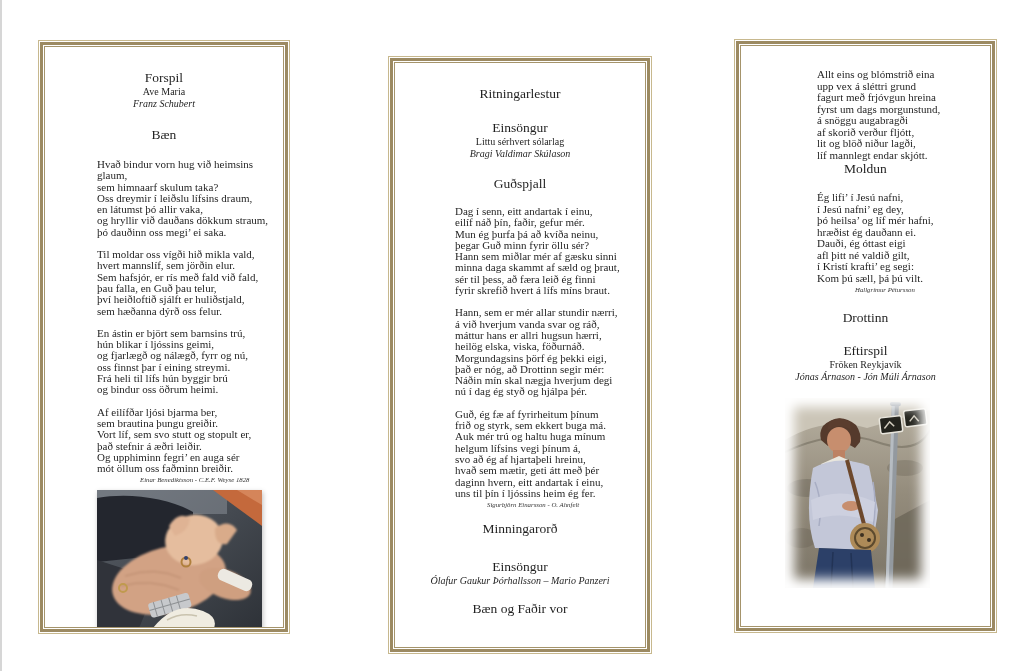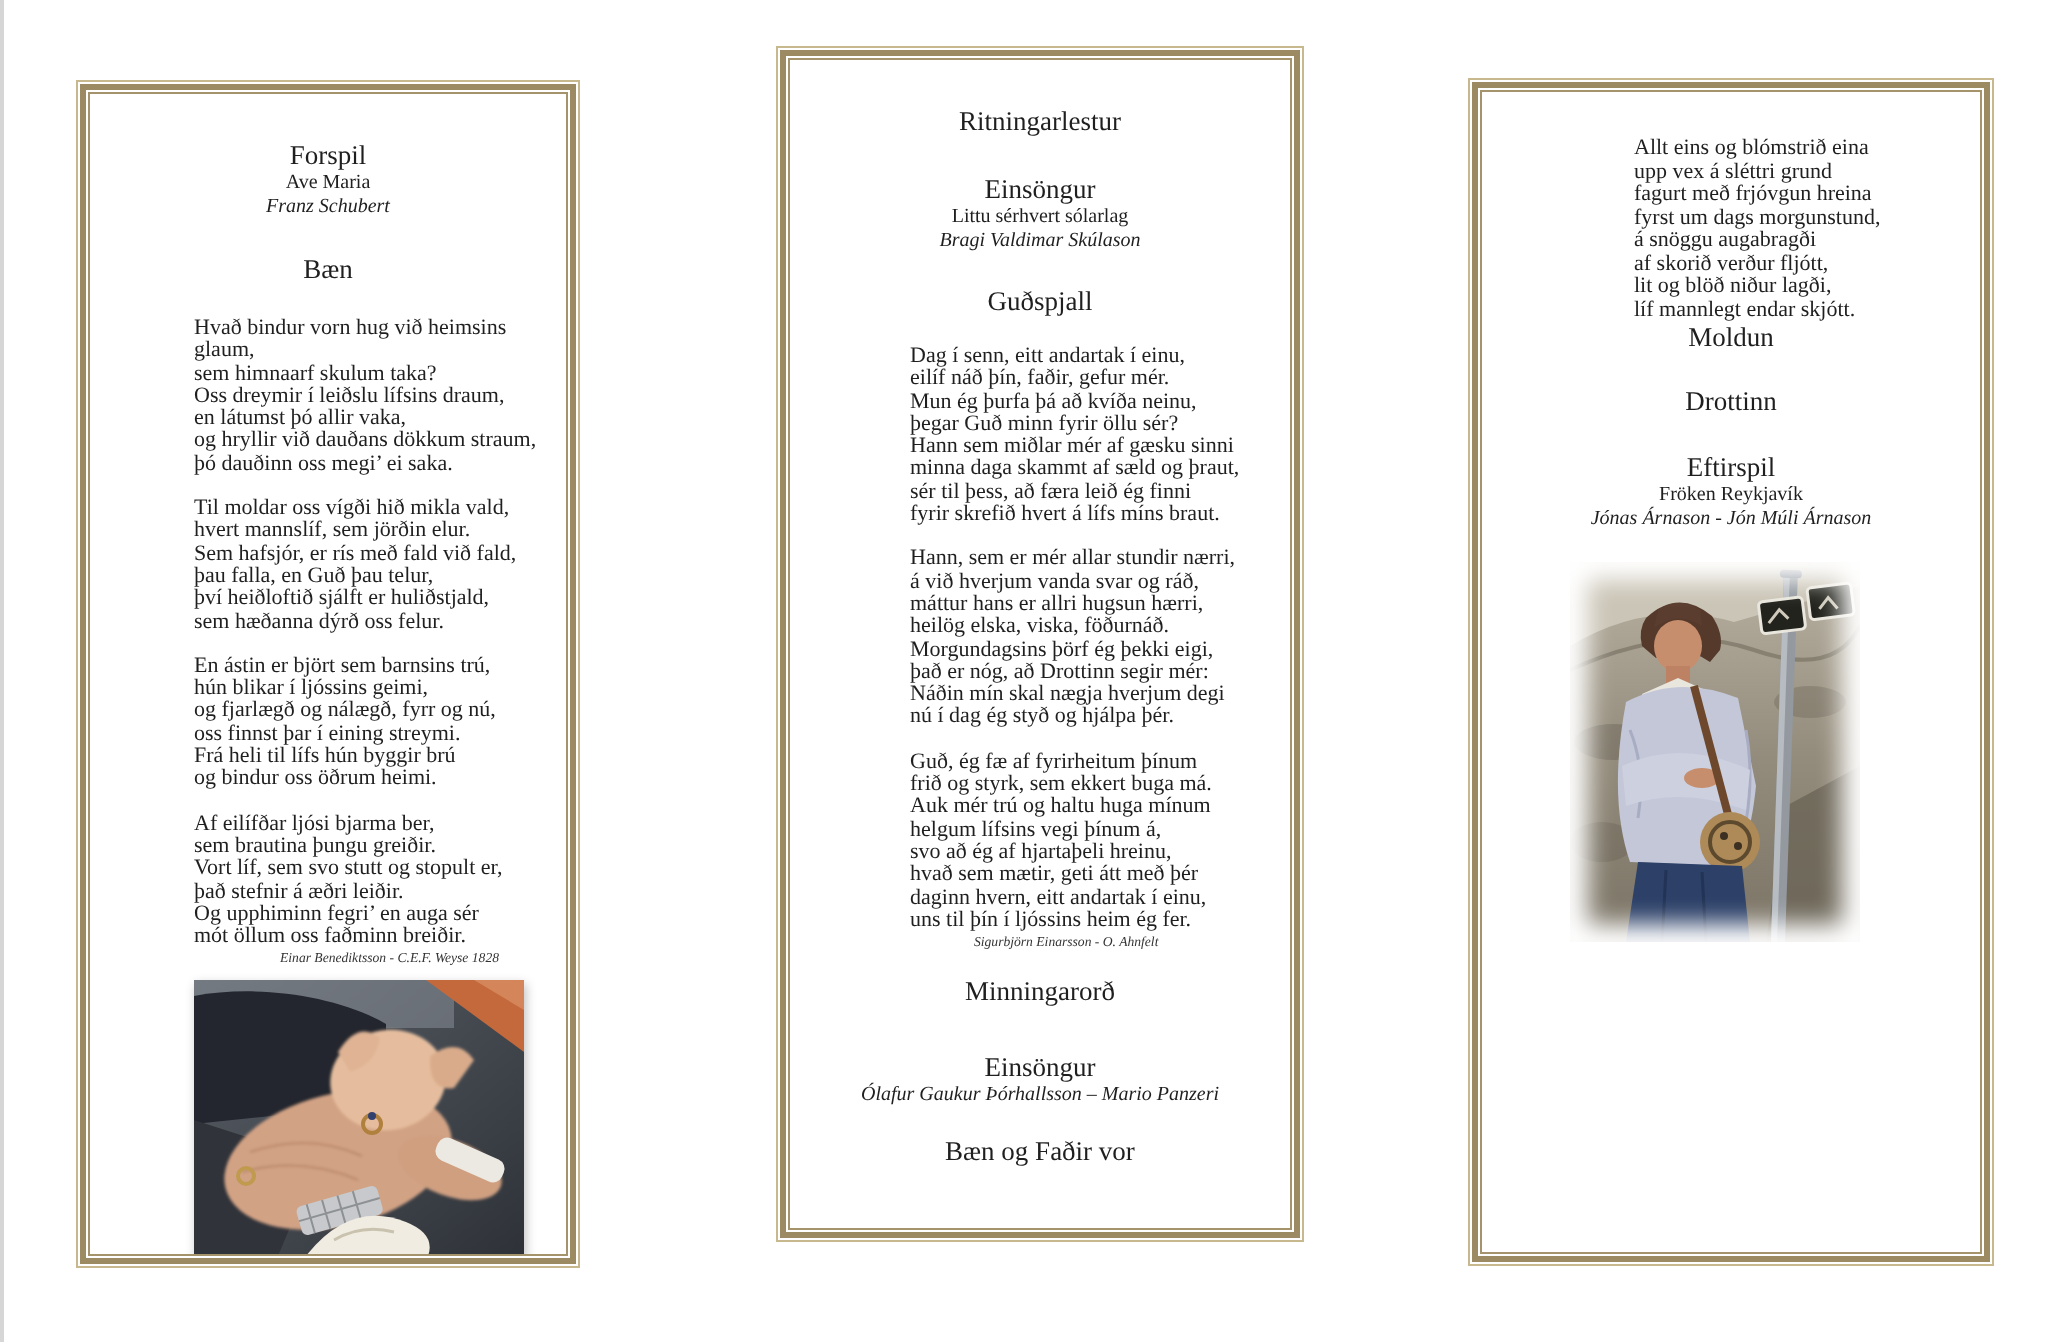--- a/index.html
+++ b/index.html
@@ -6,21 +6,21 @@
   body{
     width:1024px;height:671px;position:relative;overflow:hidden;
     background:#ffffff;color:#1f1f1f;
     font-family:"Liberation Serif","DejaVu Serif",serif;
   }
   .edge-line{position:absolute;left:0;top:0;width:2px;height:671px;background:#d6d6d6;}
   .panel{position:absolute;background:#fff;border:1px solid #c7b88e;padding:1px;box-sizing:border-box;}
   .fmid{height:100%;border:3px solid #9c8a62;padding:1px;box-sizing:border-box;}
   .finner{height:100%;border:1px solid #a5946b;box-sizing:border-box;overflow:hidden;}
   #panel-left{left:38px;top:40px;width:252px;height:594px;}
-  #panel-middle{left:388px;top:23px;width:264px;height:598px;}
+  #panel-middle{left:388px;top:56px;width:264px;height:598px;}
   #panel-right{left:734px;top:39px;width:263px;height:594px;}
 
   .h{font-size:13.5px;line-height:16px;text-align:center;font-weight:400;margin:0;}
   .sub{font-size:10px;line-height:12px;text-align:center;}
   .credit{font-style:italic;}
   .poem{font-size:11px;}
   .stanza{white-space:pre-line;line-height:11.3px;}
   #panel-right .stanza{line-height:11.5px;}
   .stanza + .stanza{margin-top:11px;}
   .attr{font-size:6.8px;font-style:italic;color:#333;margin-top:2px;line-height:8px;}
@@ -193,20 +193,31 @@
 fagurt með frjóvgun hreina
 fyrst um dags morgunstund,
 á snöggu augabragði
 af skorið verður fljótt,
 lit og blöð niður lagði,
 líf mannlegt endar skjótt.</div>
       </div>
 
       <h2 class="h mt-moldun">Moldun</h2>
 
+      <div class="poem poem2-right">
+        <div class="stanza">Ég lifi’ í Jesú nafni,
+í Jesú nafni’ eg dey,
+þó heilsa’ og líf mér hafni,
+hræðist ég dauðann ei.
+Dauði, ég óttast eigi
+afl þitt né valdið gilt,
+í Kristí krafti’ eg segi:
+Kom þú sæll, þá þú vilt.</div>
+        <div class="attr attr-right">Hallgrímur Pétursson</div>
+      </div>
 
       <h2 class="h mt-blessun">Drottinn</h2>
 
       <h2 class="h mt-eftirspil">Eftirspil</h2>
       <div class="sub">Fröken Reykjavík</div>
       <div class="sub credit">Jónas Árnason - Jón Múli Árnason</div>
 
       <div class="photo-portrait">
         <svg viewBox="0 0 145 190" width="145" height="190">
           <defs>

